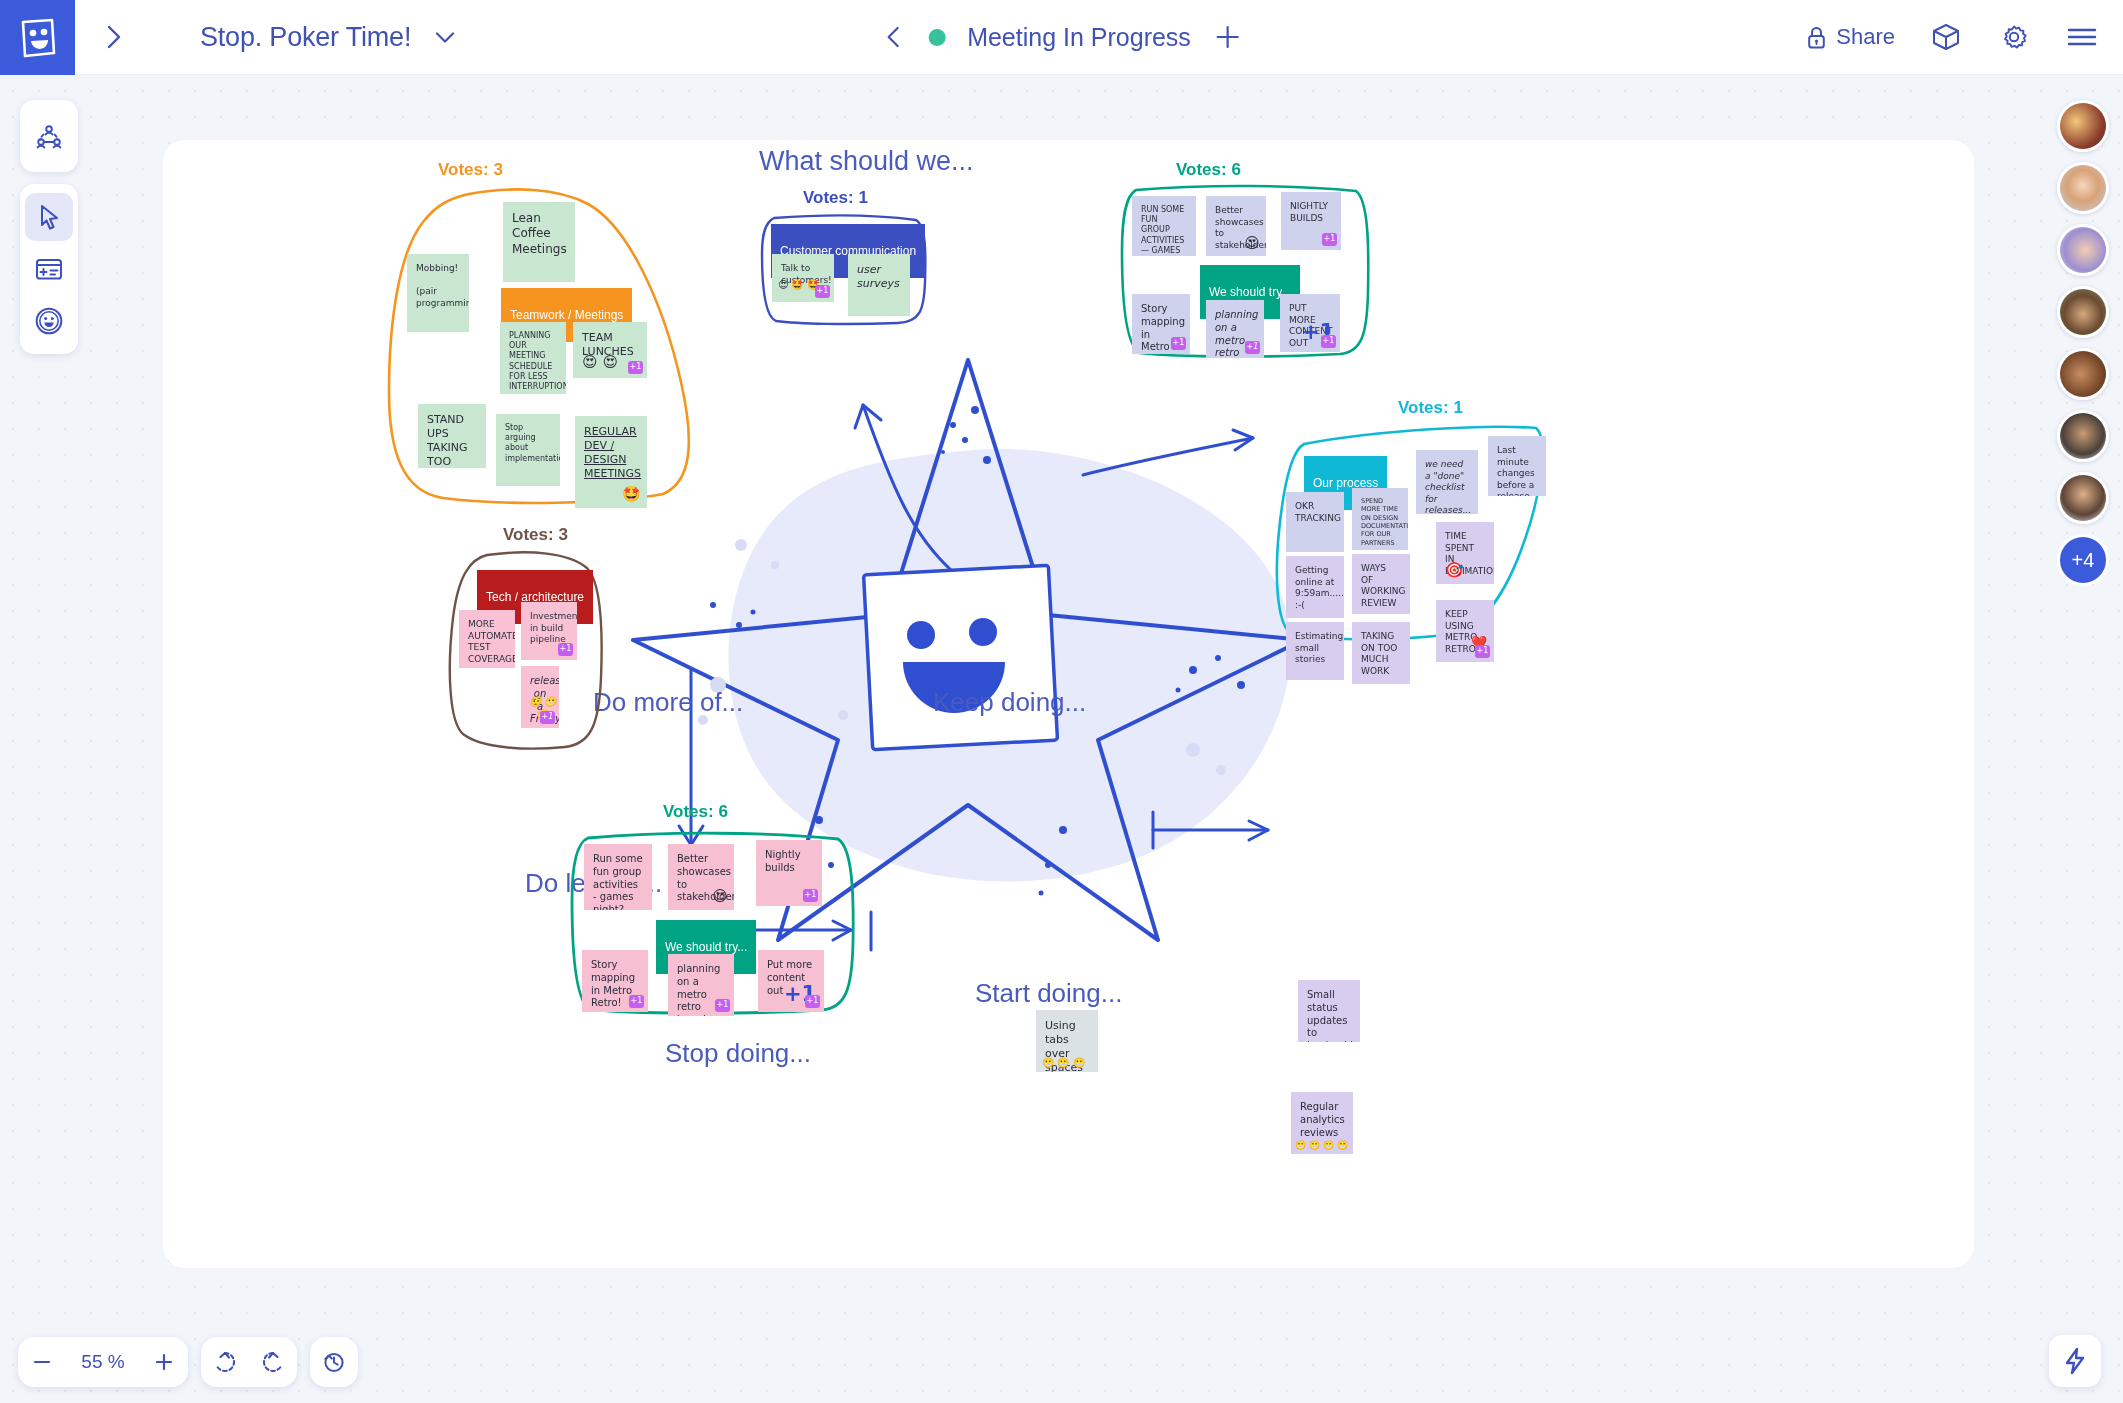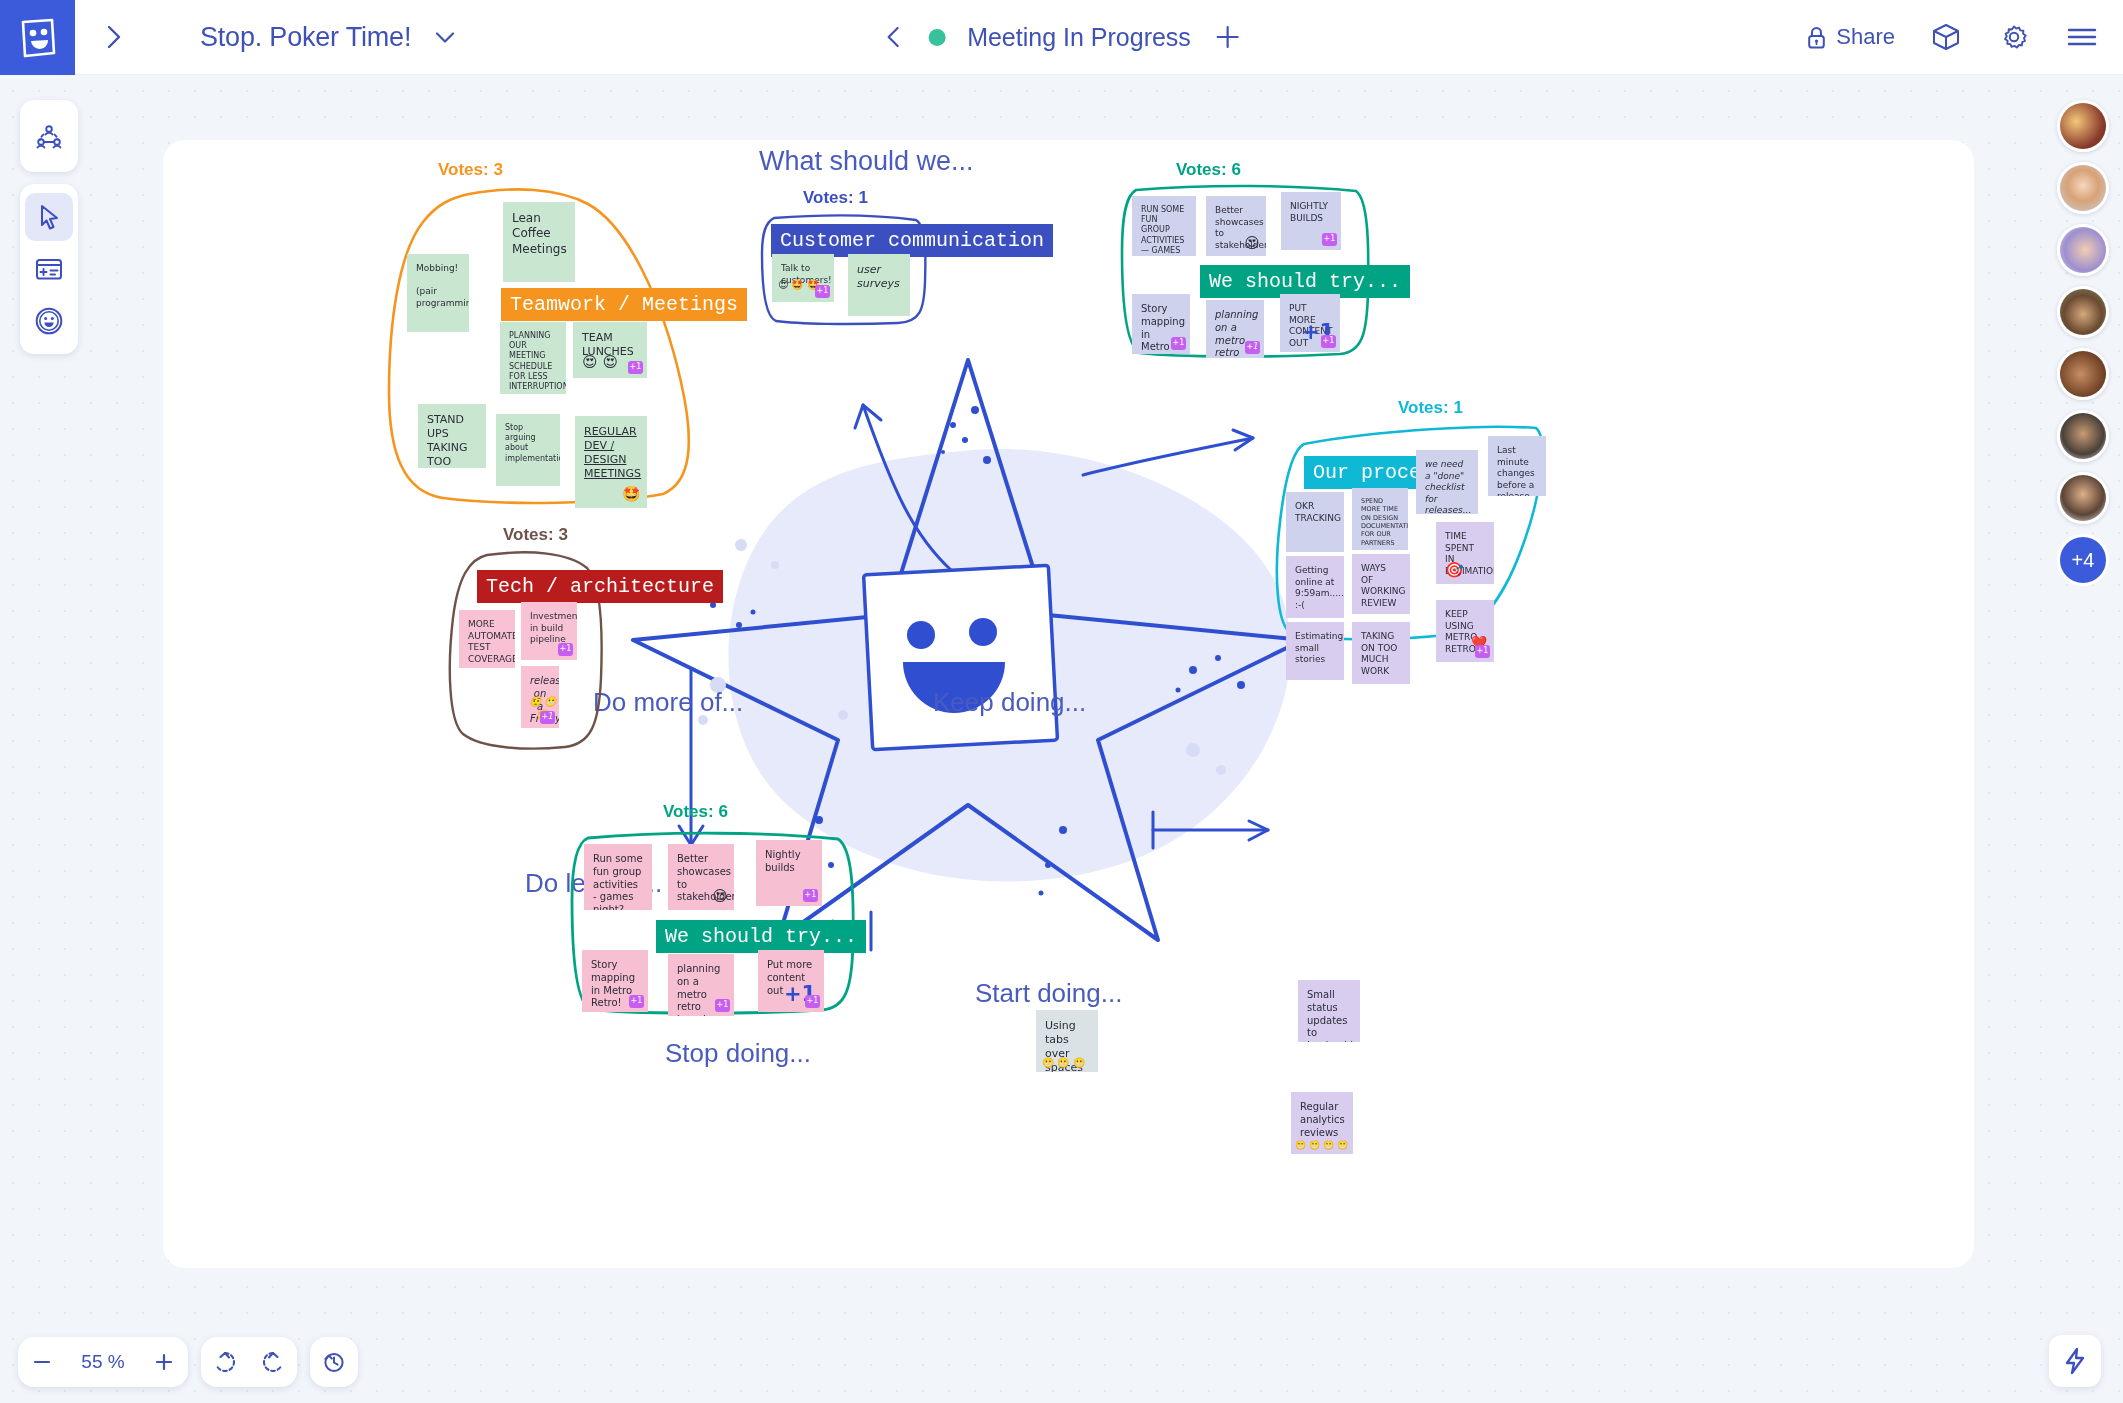--- a/index.html
+++ b/index.html
@@ -112,22 +112,22 @@
   .chip {
     position: absolute; right: 4px; bottom: 4px;
     width: 15px; height: 13px; border-radius: 3px;
     background: #c65ef0; color: #fff; font-size: 8px;
     display: flex; align-items: center; justify-content: center;
   }
   .emrow { position: absolute; display: flex; gap: 3px; }
 
   
   .clabel {
-    position: absolute; color: #ffffff; font-size: 20px;
-    padding: 5px 9px; white-space: nowrap; font-family: Liberation Mono, monospace;
+    position: absolute; color: #ffffff; font-size: 12px;
+    padding: 20px 9px; white-space: nowrap; font-family: Liberation Sans, sans-serif;
   }
   .clabel.orange { background: #f5941e; }
   .clabel.indigo { background: #3b4fc0; }
   .clabel.teal   { background: #00a383; }
   .clabel.brown  { background: #b91c1c; text-align: right; }
   .clabel.cyan   { background: #0fb8d4; }
 
   
   .starlabel {
     position: absolute; font-size: 26px; color: #4a5bbf;

